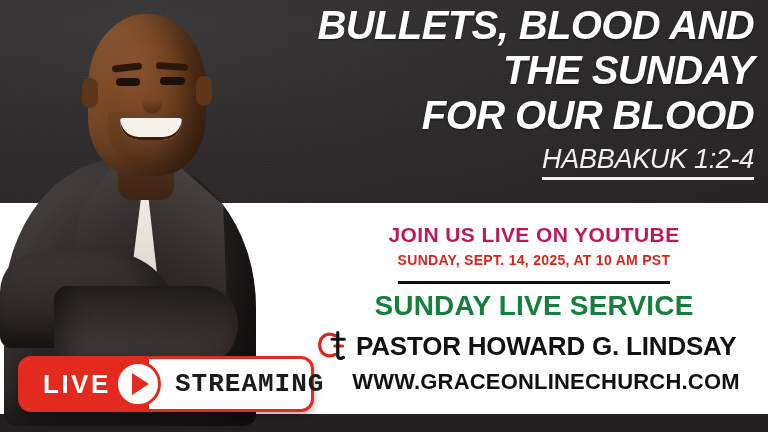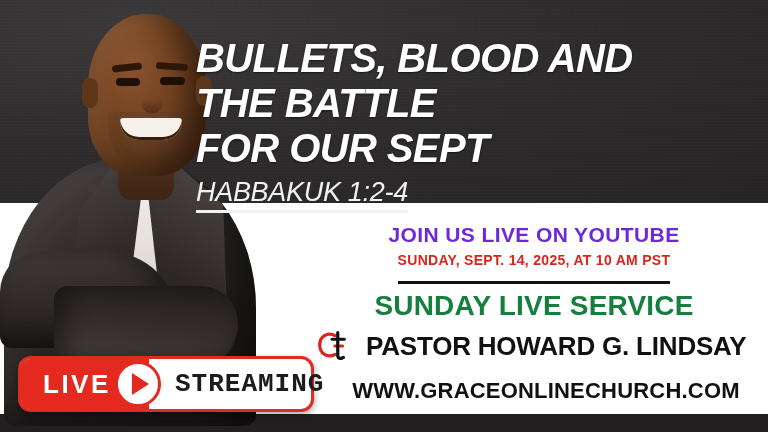--- a/index.html
+++ b/index.html
@@ -23,22 +23,22 @@
   }
 
   
   .bottom-strip{
     position:absolute; left:0; bottom:0; width:768px; height:18px;
     background:#211f20;
   }
 
   
   .title-block{
-    position:absolute; right:32px; top:3px; width:540px;
-    text-align:left; z-index:6;margin-top:33px;
+    position:absolute; right:14px; top:3px; width:540px;
+    text-align:right; z-index:6;
   }
   .title-line{
     display:block; color:#ffffff; font-weight:bold; font-style:italic;
     font-size:40px; line-height:45px; letter-spacing:-0.6px;
     white-space:nowrap;
     text-shadow:0 1px 2px rgba(0,0,0,.55);
   }
   .verse-ref{
     display:inline-block; color:#f2f2f2; font-weight:normal; font-style:italic;
     font-size:27px; line-height:34px; letter-spacing:-0.3px;
@@ -136,51 +136,51 @@
     border-radius:16px 44px 54px 18px;
     box-shadow: inset 10px -8px 26px rgba(0,0,0,.45);
   }
 
   
   .info{
     position:absolute; left:300px; top:206px; width:468px; height:210px;
     z-index:5; text-align:center;
   }
   .join-line{
-    display:block; color:#6d28d9; font-weight:bold; font-size:21px;
+    display:block; color:#be185d; font-weight:bold; font-size:21px;
     line-height:25px; letter-spacing:.4px; white-space:nowrap;
     margin-top:16px;
   }
   .date-line{
     display:block; color:#d8261d; font-weight:bold; font-size:14px;
     line-height:26px; letter-spacing:.3px; white-space:nowrap;
   }
   .rule{
     width:272px; height:3px; background:#111111; margin:8px auto 5px auto;
   }
   .service-line{
     display:block; color:#15803d; font-weight:bold; font-size:28px;
     line-height:33px; letter-spacing:.2px; white-space:nowrap;
   }
 
   .pastor-row{
     display:flex; align-items:center; justify-content:flex-start;
-    margin-top:5px; padding-left:14px;gap:10px;
+    margin-top:5px; padding-left:14px;
   }
   .logo-mark{
     width:38px; height:38px; flex:0 0 38px; position:relative; margin-right:4px;
   }
   .pastor-name{
     color:#111111; font-weight:bold; font-size:26px; line-height:29px;
     letter-spacing:-0.2px; white-space:nowrap;
   }
   .website{
     display:block; color:#111111; font-weight:bold; font-size:22px;
     line-height:26px; letter-spacing:.2px; white-space:nowrap;
-    margin-top:13px; padding-left:24px;
+    margin-top:4px; padding-left:24px;
   }
 
   
   .badge{
     position:absolute; left:18px; top:356px; width:296px; height:56px;
     z-index:9; display:flex; align-items:center;
     background:#ffffff; border:3px solid #e02b20; border-radius:13px;
     box-shadow:0 3px 7px rgba(0,0,0,.35);
     overflow:visible;
   }
@@ -216,22 +216,22 @@
 <body>
 
 <div class="canvas">
 
   <div class="dark-band"></div>
 
   <div class="bottom-strip"></div>
 
   <div class="title-block">
     <span class="title-line">BULLETS, BLOOD AND</span>
-    <span class="title-line">THE BATTLE</span>
-    <span class="title-line">FOR OUR SEPT</span>
+    <span class="title-line">THE SUNDAY</span>
+    <span class="title-line">FOR OUR BLOOD</span>
     <span class="verse-ref">HABBAKUK 1:2-4</span>
   </div>
 
   <div class="portrait">
     <div class="ph-shoulders"></div>
     <div class="ph-shirt"></div>
     <div class="ph-lapelL"></div>
     <div class="ph-lapelR"></div>
     <div class="ph-neck"></div>
     <div class="ph-head"></div>

